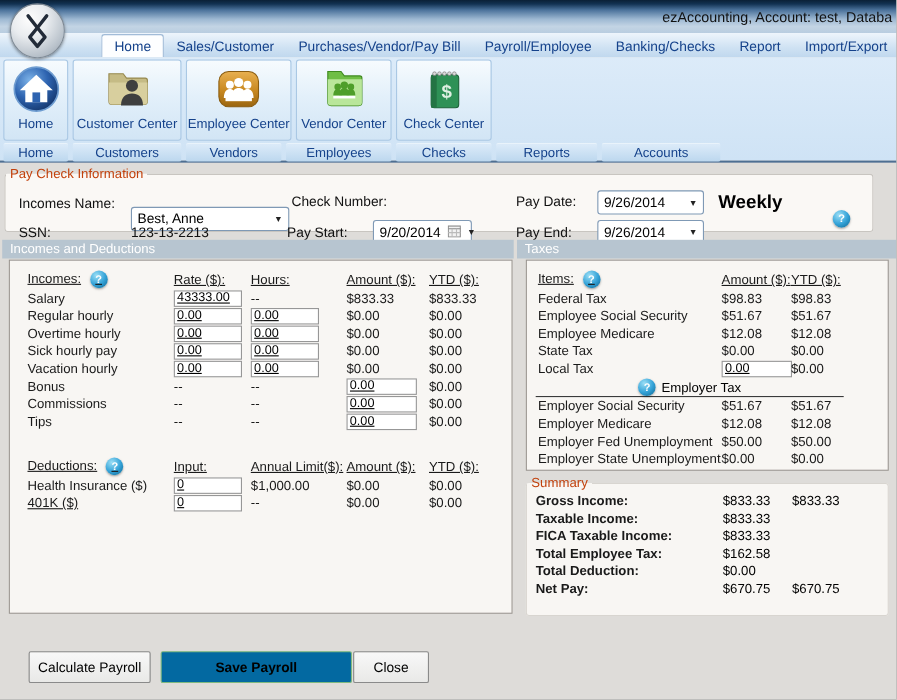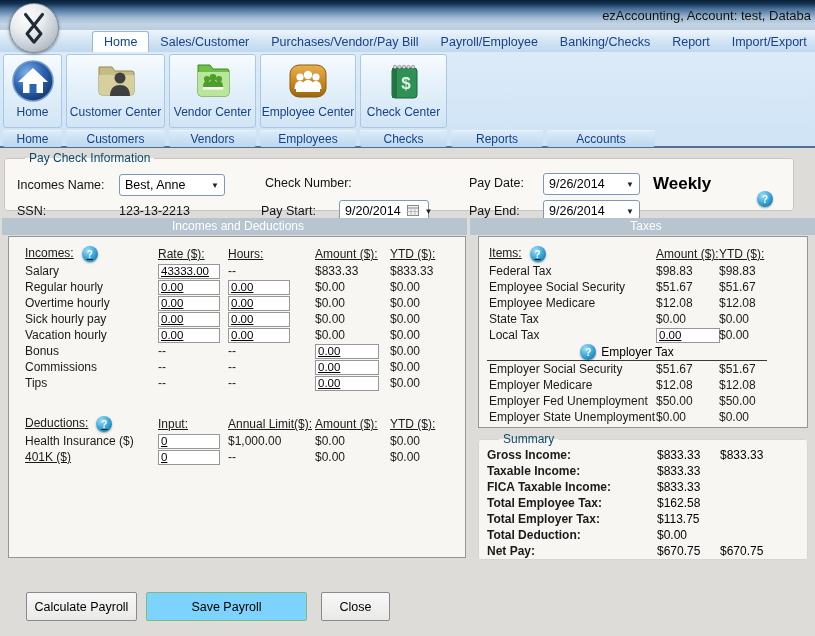--- a/index.html
+++ b/index.html
@@ -35,35 +35,35 @@
   .ribbon-groups { position:absolute; top:78px; left:3px; display:flex; gap:4px; }
   .group-cell { height:17px; line-height:16px; text-align:center; font-size:12px; color:#15428b;
     background:linear-gradient(180deg,#dcebf9,#bcd7ee); border-radius:2px; border-top:1px solid #e9f3fb; }
   .w1{width:59px}.w2{width:99px}.w3{width:87px}.w4{width:96px}.w5{width:87px}.w6{width:92px}.w7{width:108px}
 
   
   .content { position:absolute; top:148px; left:0; width:815px; height:488px; background:#dedcd9; }
 
   fieldset.paycheck { position:absolute; left:4px; top:3px; width:790px; height:60px;
     background:#faf8f5; border:1px solid #c8c5c0; border-radius:3px; }
-  fieldset.paycheck legend, fieldset.summary legend { font-size:12px; color:#0c4a6e; padding:0 4px; margin-left:20px; }
+  fieldset.paycheck legend, fieldset.summary legend { font-size:12px; color:#c2410c; padding:0 4px; margin-left:0; }
   .flabel { position:absolute; font-size:12.5px; color:#111; white-space:nowrap; }
   .fvalue { position:absolute; font-size:12.5px; color:#111; white-space:nowrap; }
   .combo { position:absolute; height:22px; background:#fff; border:1px solid #7f99b5; border-radius:3px;
     display:flex; align-items:center; justify-content:space-between; padding:0 5px; font-size:12.5px; cursor:pointer; }
   .combo .arrow { font-size:8px; color:#222; margin-left:6px; }
   .weekly { position:absolute; font-size:17px; font-weight:bold; color:#000; }
   .globe { width:16px; height:16px; border-radius:50%;
     background:radial-gradient(circle at 35% 28%, #9adef5, #35a3d8 52%, #0b648f);
     color:#fff; font-size:10px; font-weight:bold; display:inline-flex; align-items:center; justify-content:center;
     box-shadow:0 1px 2px rgba(0,0,0,.35); cursor:pointer; flex:none; }
   .globe.abs { position:absolute; }
 
   .sec-header { position:absolute; top:70px; height:17px; background:#b7c5d0; color:#fff;
-    font-size:12px; line-height:17px; padding-left:7px;text-align:center; }
+    font-size:12px; line-height:17px; padding-left:7px; }
   .sec-left-pos { left:2px; width:465px; }
   .sec-right-pos { left:470px; width:345px; }
 
   .panel { position:absolute; background:#f8f6f3; border:1px solid #999590; }
   .panel-left { left:8px; top:88px; width:458px; height:322px; padding-top:8px; }
   .panel-right { left:478px; top:88px; width:330px; height:192px; padding-top:8px; }
 
   .irow { display:grid; grid-template-columns:133px 70px 87px 75px 1fr; padding-left:16px;
     height:16px; align-items:center; font-size:12px; color:#1a1a1a; white-space:nowrap; }
   .irow.hdr { height:18px; }
@@ -82,21 +82,21 @@
   fieldset.summary { position:absolute; left:478px; top:284px; width:330px; height:128px;
     background:#f8f6f3; border:1px solid #d8d5d0; border-radius:3px; padding-top:1px; }
   .srow { display:grid; grid-template-columns:170px 63px 1fr; padding-left:8px; height:16px;
     align-items:center; font-size:12px; white-space:nowrap; }
   .srow .sl { font-weight:bold; color:#1a1a1a; }
 
   .btn { position:absolute; height:29px; font-size:12.5px; color:#000;
     background:linear-gradient(180deg,#f8f8f8,#e9e9e7); border:1px solid #8a8a8a; border-radius:2px;
     cursor:pointer; font-family:"Liberation Sans",sans-serif; }
   .btn-calc { left:26px; top:444px; width:111px; }
-  .btn-save { left:146px; top:444px; width:161px; background:#7dd3fc; border-color:#7fb97f; font-weight:normal; }
+  .btn-save { left:146px; top:444px; width:174px; background:#0369a1; border-color:#7fb97f; font-weight:bold; }
   .btn-close { left:321px; top:444px; width:69px; }
 
   .cal-ic { display:inline-block; margin-left:6px; }
 </style>
 </head>
 <body>
 
 <div class="screen">
 
   <div class="titlebar">
@@ -146,37 +146,20 @@
       <div class="tool-btn w2">
         <span class="icon">
           <svg width="46" height="46" viewBox="0 0 46 46">
             <path d="M6 9 h13 l3 4 h17 a2 2 0 0 1 2 2 v19 a3 3 0 0 1 -3 3 H9 a3 3 0 0 1 -3 -3 Z" fill="#c5bb85" stroke="#97894f"></path>
             <path d="M6 17 h35 v17 a3 3 0 0 1 -3 3 H9 a3 3 0 0 1 -3 -3 Z" fill="#d8cf9e"></path>
             <circle cx="27" cy="20" r="5.5" fill="#3f3f3f"></circle>
             <path d="M17 38 c0 -8 4.5 -11 10 -11 s10 3 10 11 Z" fill="#3f3f3f"></path>
           </svg>
         </span>
         <span class="lbl">Customer Center</span>
-      </div>
-
-      <div class="tool-btn w3">
-        <span class="icon">
-          <svg width="46" height="46" viewBox="0 0 46 46">
-            <path d="M8 7 h12 l3 4 h14 a2 2 0 0 1 2 2 v22 a3 3 0 0 1 -3 3 H11 a3 3 0 0 1 -3 -3 Z" fill="#6fbe45" stroke="#3f8a1f"></path>
-            <path d="M8 14 h31 v21 a3 3 0 0 1 -3 3 H11 a3 3 0 0 1 -3 -3 Z" fill="#b9e69a"></path>
-            <circle cx="17" cy="21" r="3" fill="#4e9e2a"></circle>
-              <path d="M13 29 c0-4.5 2-6 4-6 s4 1.5 4 6 Z" fill="#4e9e2a"></path>
-            <circle cx="29" cy="21" r="3" fill="#4e9e2a"></circle>
-              <path d="M25 29 c0-4.5 2-6 4-6 s4 1.5 4 6 Z" fill="#4e9e2a"></path>
-            <circle cx="23" cy="19.5" r="3.4" fill="#4e9e2a"></circle>
-              <path d="M18.5 29 c0-5.5 2.3-7 4.5-7 s4.5 1.5 4.5 7 Z" fill="#4e9e2a"></path>
-            <rect x="13" y="29" width="20" height="2.5" fill="#ffffff"></rect>
-          </svg>
-        </span>
-        <span class="lbl">Vendor Center</span>
       </div>
 
       <div class="tool-btn w4">
         <span class="icon">
           <svg width="46" height="46" viewBox="0 0 46 46">
             <defs>
                 <linearGradient id="gEmp" x1="0" y1="0" x2="0" y2="1">
               <stop offset="0" stop-color="#e8b050"></stop>
                   <stop offset="55%" stop-color="#c88820"></stop>
                   <stop offset="100%" stop-color="#9a6510"></stop>
@@ -188,20 +171,37 @@
             <circle cx="31" cy="19" r="3.6" fill="#fff"></circle>
               <path d="M25.5 31 c0-6 3-8 5.5-8 s5.5 2 5.5 8 Z" fill="#fff"></path>
             <circle cx="23" cy="17" r="4.2" fill="#fff"></circle>
               <path d="M16.5 31 c0-7 3.5-9 6.5-9 s6.5 2 6.5 9 Z" fill="#fff"></path>
             <rect x="11" y="31" width="24" height="3" fill="#fff"></rect>
           </svg>
         </span>
         <span class="lbl">Employee Center</span>
       </div>
 
+      <div class="tool-btn w3">
+        <span class="icon">
+          <svg width="46" height="46" viewBox="0 0 46 46">
+            <path d="M8 7 h12 l3 4 h14 a2 2 0 0 1 2 2 v22 a3 3 0 0 1 -3 3 H11 a3 3 0 0 1 -3 -3 Z" fill="#6fbe45" stroke="#3f8a1f"></path>
+            <path d="M8 14 h31 v21 a3 3 0 0 1 -3 3 H11 a3 3 0 0 1 -3 -3 Z" fill="#b9e69a"></path>
+            <circle cx="17" cy="21" r="3" fill="#4e9e2a"></circle>
+              <path d="M13 29 c0-4.5 2-6 4-6 s4 1.5 4 6 Z" fill="#4e9e2a"></path>
+            <circle cx="29" cy="21" r="3" fill="#4e9e2a"></circle>
+              <path d="M25 29 c0-4.5 2-6 4-6 s4 1.5 4 6 Z" fill="#4e9e2a"></path>
+            <circle cx="23" cy="19.5" r="3.4" fill="#4e9e2a"></circle>
+              <path d="M18.5 29 c0-5.5 2.3-7 4.5-7 s4.5 1.5 4.5 7 Z" fill="#4e9e2a"></path>
+            <rect x="13" y="29" width="20" height="2.5" fill="#ffffff"></rect>
+          </svg>
+        </span>
+        <span class="lbl">Vendor Center</span>
+      </div>
+
       <div class="tool-btn w5">
         <span class="icon">
           <svg width="46" height="46" viewBox="0 0 46 46">
             <rect x="11" y="10" width="25" height="30" rx="3" fill="#2e9156" stroke="#1c6338"></rect>
             <rect x="11" y="10" width="5" height="30" fill="#237444"></rect>
             <circle cx="14" cy="9" r="1.7" fill="#d8d8d8" stroke="#777" stroke-width="0.6"></circle>
             <circle cx="18.5" cy="9" r="1.7" fill="#d8d8d8" stroke="#777" stroke-width="0.6"></circle>
             <circle cx="23" cy="9" r="1.7" fill="#d8d8d8" stroke="#777" stroke-width="0.6"></circle>
             <circle cx="27.5" cy="9" r="1.7" fill="#d8d8d8" stroke="#777" stroke-width="0.6"></circle>
             <circle cx="32" cy="9" r="1.7" fill="#d8d8d8" stroke="#777" stroke-width="0.6"></circle>
@@ -223,21 +223,21 @@
       <div class="group-cell w6">Reports</div>
       <div class="group-cell w7">Accounts</div>
     </div>
   </div>
 
   <div class="content">
 
     <fieldset class="paycheck">
       <legend>Pay Check Information</legend>
       <span class="flabel" style="left:12px;top:13px">Incomes Name:</span>
-      <div class="combo" style="left:114px;top:9px;width:106px">
+      <div class="combo" style="left:114px;top:23px;width:144px">
         <span>Best, Anne</span>
         <span class="arrow">▼</span>
       </div>
       <span class="flabel" style="left:260px;top:11px">Check Number:</span>
       <span class="fvalue" style="left:360px;top:11px"></span>
       <span class="flabel" style="left:464px;top:11px">Pay Date:</span>
       <div class="combo" style="left:538px;top:8px;width:97px">
         <span>9/26/2014</span>
         <span class="arrow">▼</span>
       </div>
@@ -447,25 +447,20 @@
         <span class="sl">FICA Taxable Income:</span>
         <span>$833.33</span>
         <span></span>
       </div>
       <div class="srow">
         <span class="sl">Total Employee Tax:</span>
         <span>$162.58</span>
         <span></span>
       </div>
       <div class="srow">
-        <span class="sl">Total Employer Tax:</span>
-        <span>$113.75</span>
-        <span></span>
-      </div>
-      <div class="srow">
         <span class="sl">Total Deduction:</span>
         <span>$0.00</span>
         <span></span>
       </div>
       <div class="srow">
         <span class="sl">Net Pay:</span>
         <span>$670.75</span>
         <span>$670.75</span>
       </div>
     </fieldset>

